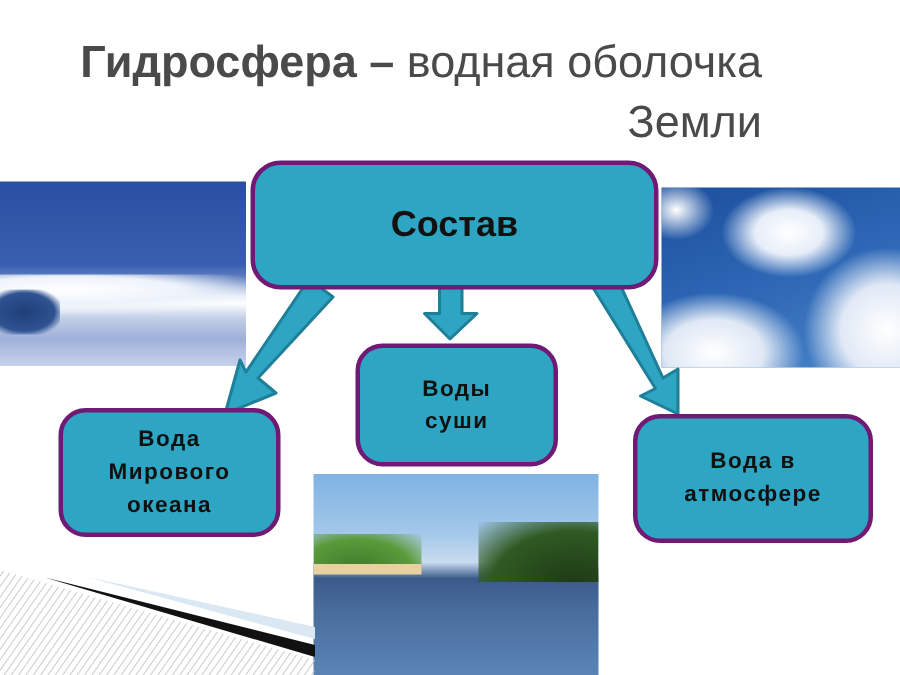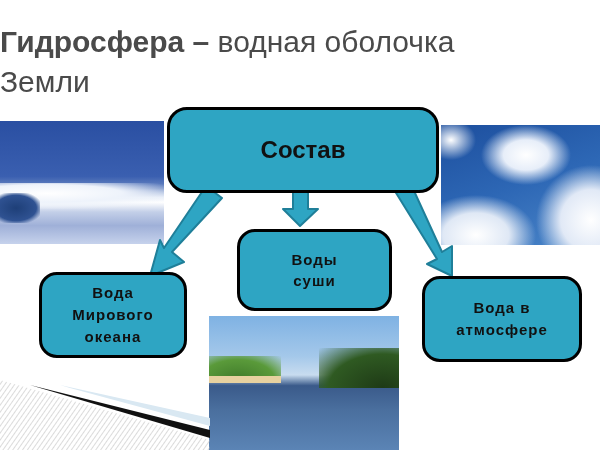--- a/index.html
+++ b/index.html
@@ -3,21 +3,21 @@
   <meta charset="utf-8">
   <style>
     html, body { margin: 0; padding: 0; }
     body {
       width: 600px; height: 450px; position: relative; overflow: hidden;
       background: #ffffff;
       font-family: "Liberation Sans", sans-serif;
     }
     .title {
       position: absolute; left: 0; top: 22px; width: 508px;
-      text-align: left; color: #4a4a4a; font-size: 30px; line-height: 40px;
+      text-align: right; color: #4a4a4a; font-size: 30px; line-height: 40px;
       font-family: "Liberation Sans", sans-serif;
     }
     .title b { font-weight: bold; }
     .title .rest { font-weight: normal; }
 
     .photo { position: absolute; overflow: hidden; }
     .ocean {
       left: 0; top: 121px; width: 164px; height: 123px;
       background:
         linear-gradient(180deg, #2a4fa2 0%, #3a5fb0 45%, #6d8ac4 55%, #e8eef8 62%, #ffffff 66%, #c3cfe8 74%, #9fb0d8 85%, #c6d2ec 100%);
@@ -51,36 +51,36 @@
     .river .sand {
       position: absolute; left: 0; top: 60px; width: 72px; height: 7px; background: #e7d1a0;
     }
     .river .rightwood {
       position: absolute; right: 0; top: 32px; width: 80px; height: 40px;
       background: radial-gradient(ellipse at 80% 100%, #1e3a16 0%, #2f5a22 60%, rgba(0,0,0,0) 100%);
     }
 
     .box {
       position: absolute; background: #2ea5c3;
-      border: 3px solid #000000; border-radius: 18px;
+      border: 3px solid #701a75; border-radius: 18px;
       color: #111; text-align: center; font-weight: bold;
       display: flex; align-items: center; justify-content: center;
       box-sizing: border-box;
       font-family: "Liberation Sans", sans-serif;
     }
     .box.main {
       left: 167px; top: 107px; width: 272px; height: 86px;
       font-size: 24px; line-height: 30px; border-radius: 20px;
     }
     .box.ocean-box {
       left: 39px; top: 272px; width: 148px; height: 86px;
       font-size: 15px; line-height: 22px; letter-spacing: 1px;
     }
     .box.land-box {
-      left: 237px; top: 229px; width: 155px; height: 82px;
+      left: 237px; top: 229px; width: 135px; height: 82px;
       font-size: 15px; line-height: 21px; letter-spacing: 1px;
     }
     .box.atm-box {
       left: 422px; top: 276px; width: 160px; height: 86px;
       font-size: 15px; line-height: 22px; letter-spacing: 1px;
     }
     .box span { display: block; white-space: pre-line; }
 
     .arrows { position: absolute; left: 0; top: 0; width: 600px; height: 450px; pointer-events: none; }
 

